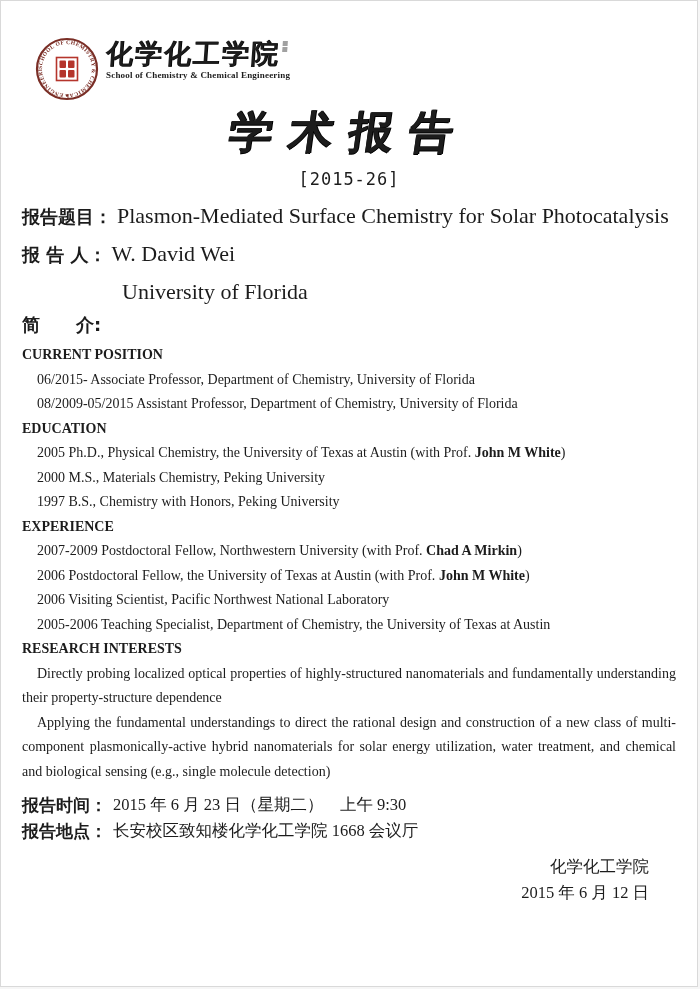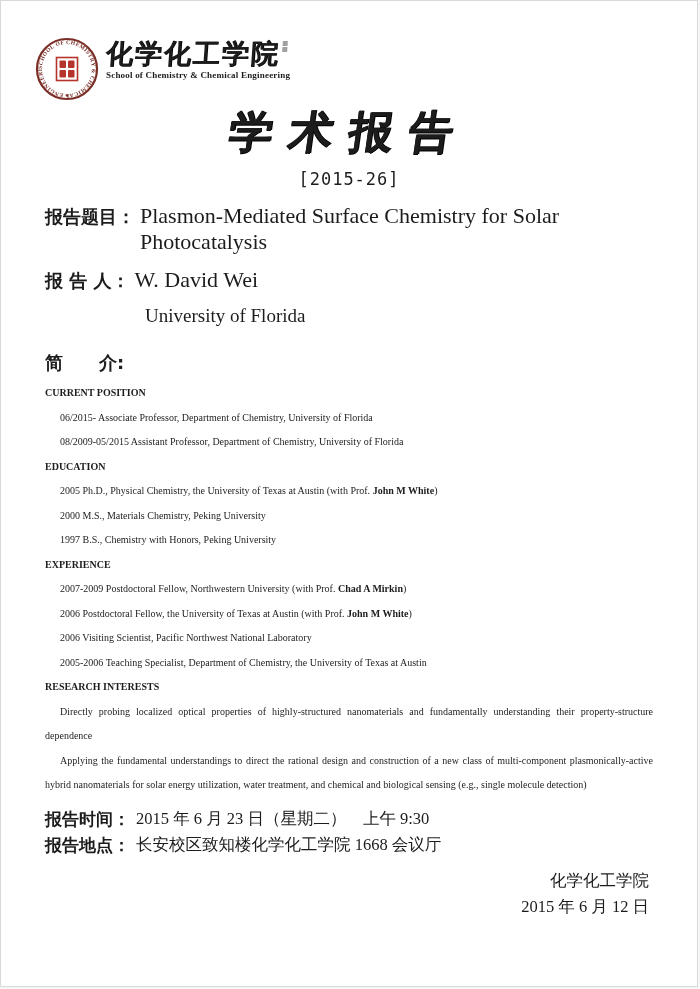--- a/index.html
+++ b/index.html
@@ -31,32 +31,32 @@
     text-align:center;margin-top:6px;
     font-family:"DejaVu Sans", sans-serif;font-weight:900;font-size:44px;
     letter-spacing:16px;line-height:50px;transform:skewX(-8deg);
     text-shadow:1px 0 #000, 0 1px #000;
   }
   .issue{
     text-align:center;margin-top:12px;font-size:17px;letter-spacing:1px;
     font-family:"DejaVu Sans Mono", monospace;
   }
   
-  .content{padding:0 44px;}
+  .content{padding:0 21px;}
   .meta{margin-top:14px;}
   .meta-row{display:flex;align-items:baseline;margin-bottom:12px;}
   .cn-label{
     font-family:"DejaVu Sans", sans-serif;font-weight:bold;font-size:18px;
     white-space:pre;flex:0 0 auto;
   }
   .meta-value{font-size:22px;margin-left:5px;}
-  .affiliation{font-size:19px;margin:2px 0 24px 100px;}
+  .affiliation{font-size:22px;margin:2px 0 8px 100px;}
   .intro-label{margin-bottom:6px;}
   
-  .bio{font-size:10px;line-height:24.5px;}
+  .bio{font-size:14px;line-height:24.5px;}
   .bio-heading{font-weight:bold;}
   .bio-item{padding-left:15px;}
   .bio p{margin:0;text-indent:15px;text-align:justify;}
   
   .schedule{margin-top:8px;}
   .sched-row{display:flex;align-items:flex-start;line-height:26px;}
   .sched-row .cn-label{font-size:17px;}
   .sched-value{font-size:16.5px;margin-left:6px;white-space:pre;}
   
   .footer{margin:10px 48px 0 0;text-align:right;font-size:16.5px;line-height:26px;}

